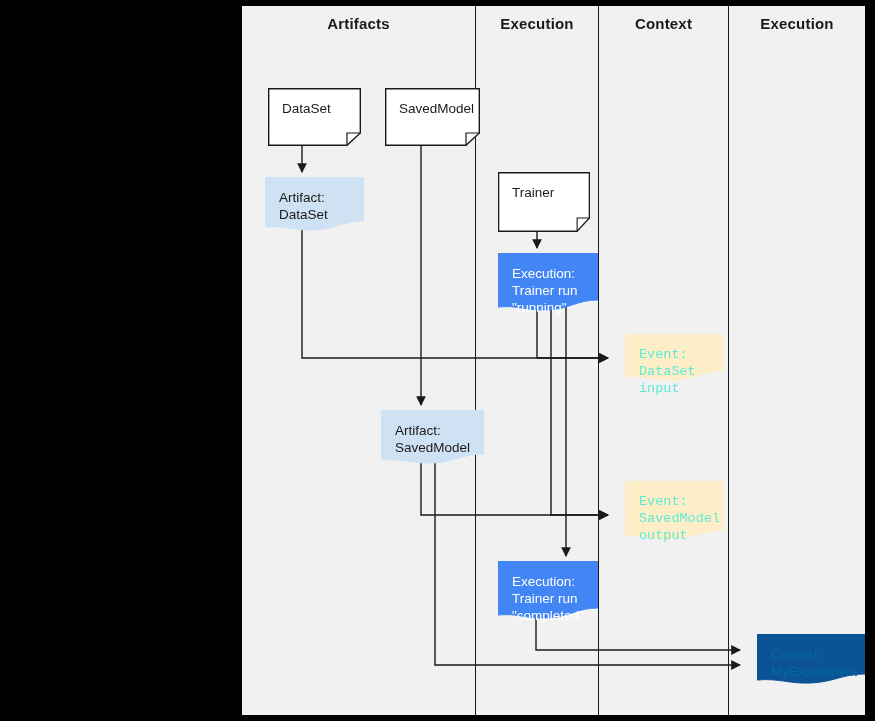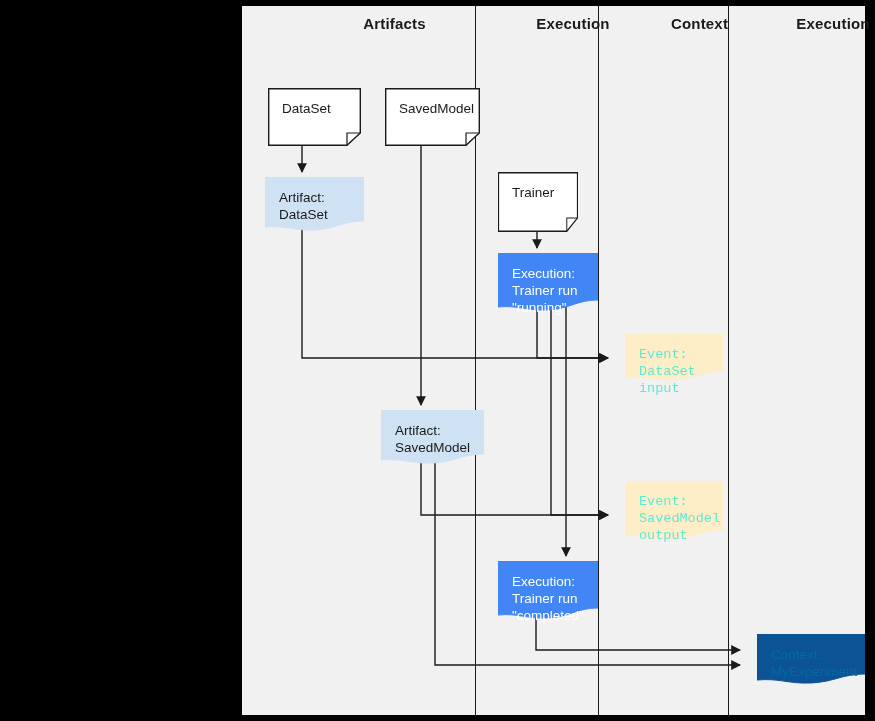--- a/index.html
+++ b/index.html
@@ -35,21 +35,20 @@
     background: #1a1a1a;
   }
   .lane-header {
     position: absolute;
     top: 15px;
     text-align: center;
     font-size: 15px;
     font-weight: bold;
     color: #1a1a1a;
     letter-spacing: 0.2px;
-    padding-left: 36px;
   }
   .node {
     position: absolute;
     box-sizing: border-box;
     margin-left: 12px;
   }
   .node .label {
     position: absolute;
     left: 14px;
     top: 12px;
@@ -154,21 +153,21 @@
   </div>
 
   <div class="node artifact-node" style="left:369px;top:410px;width:103px;height:58px;">
     <svg class="wave-shape" viewBox="0 0 103 58" preserveAspectRatio="none">
       <path d="M 0 0 L 103 0 L 103 44 C 81 44 73 52 52 53 C 31 54 21 48 0 50 Z" fill="#cfe2f3" stroke="#cfe2f3" stroke-width="1"></path>
     </svg>
     <div class="label">Artifact:
 SavedModel</div>
   </div>
 
-  <div class="node doc-node" style="left:486px;top:172px;width:80px;height:60px;">
+  <div class="node doc-node" style="left:486px;top:172px;width:92px;height:60px;">
     <svg class="doc-shape" viewBox="0 0 100 60" preserveAspectRatio="none">
       <path d="M 0.7 0.7 L 99.3 0.7 L 99.3 46 L 86 59.3 L 0.7 59.3 Z" fill="#ffffff" stroke="#1a1a1a" stroke-width="1.4"></path>
       <path d="M 99.3 46 L 86 46 L 86 59.3" fill="none" stroke="#1a1a1a" stroke-width="1.2"></path>
     </svg>
     <div class="label">Trainer</div>
   </div>
 
   <div class="node execution-node" style="left:486px;top:253px;width:100px;height:62px;">
     <svg class="wave-shape" viewBox="0 0 100 62" preserveAspectRatio="none">
       <path d="M 0 0 L 100 0 L 100 47 C 79 47 71 56 50 57 C 29 58 20 52 0 54 Z" fill="#4285f4" stroke="#4285f4" stroke-width="1"></path>

